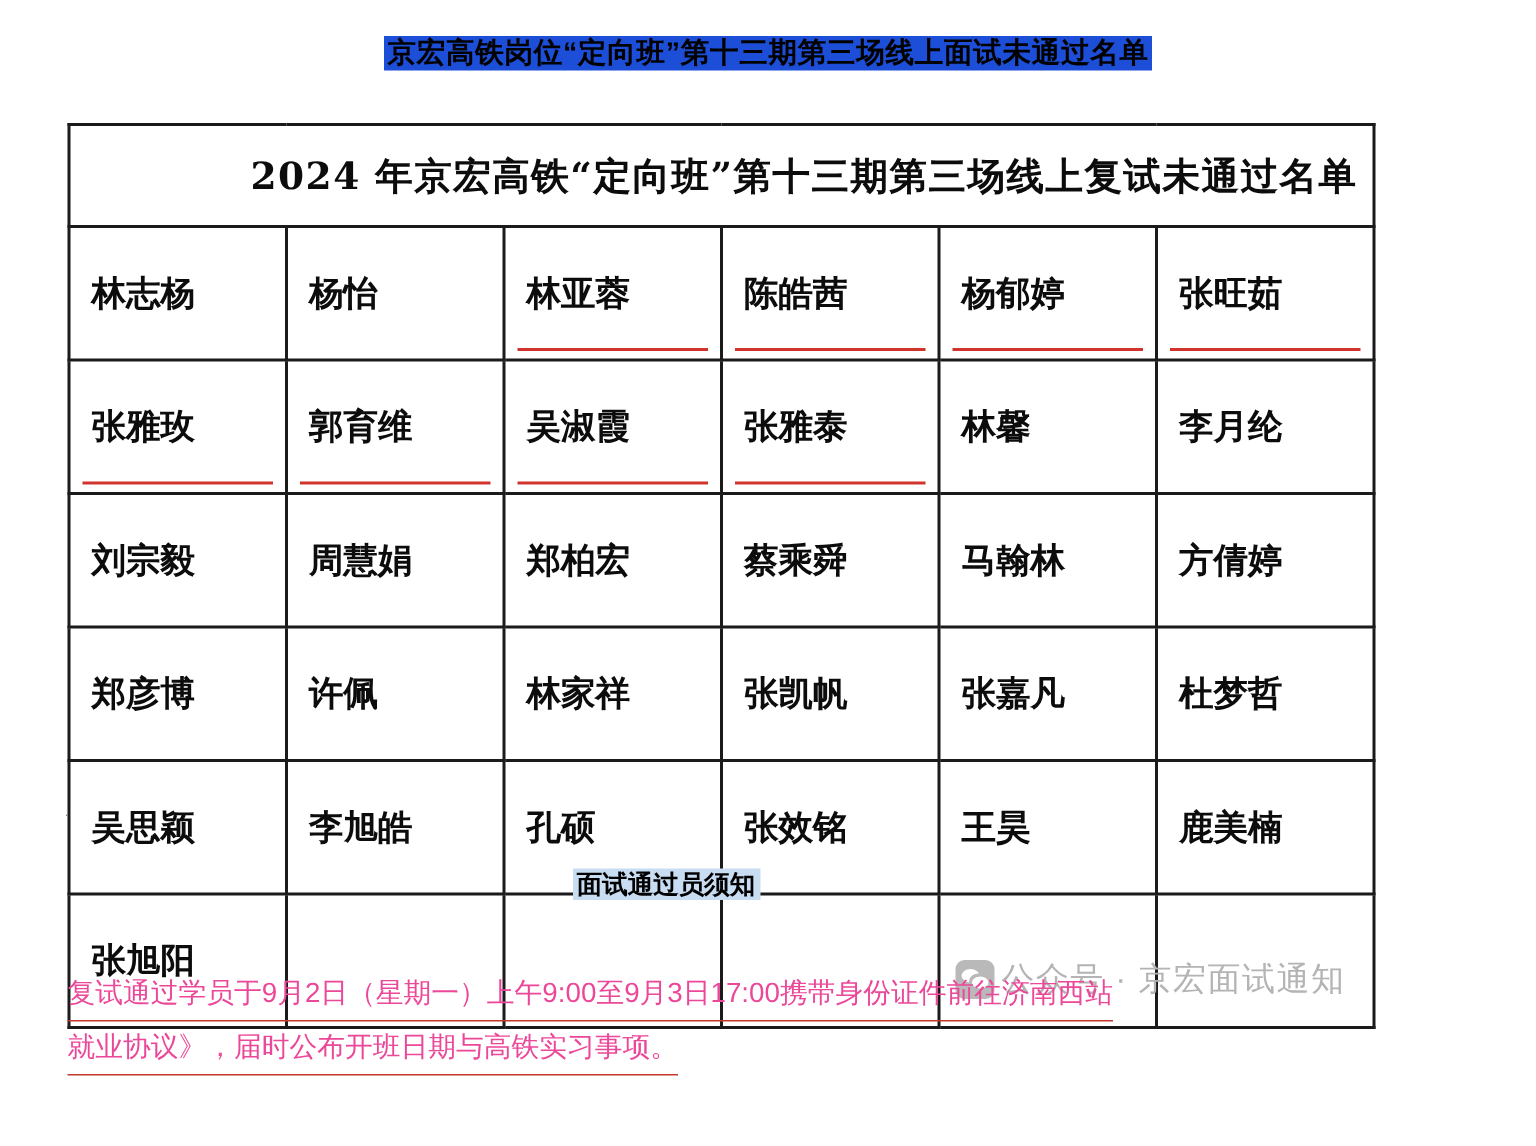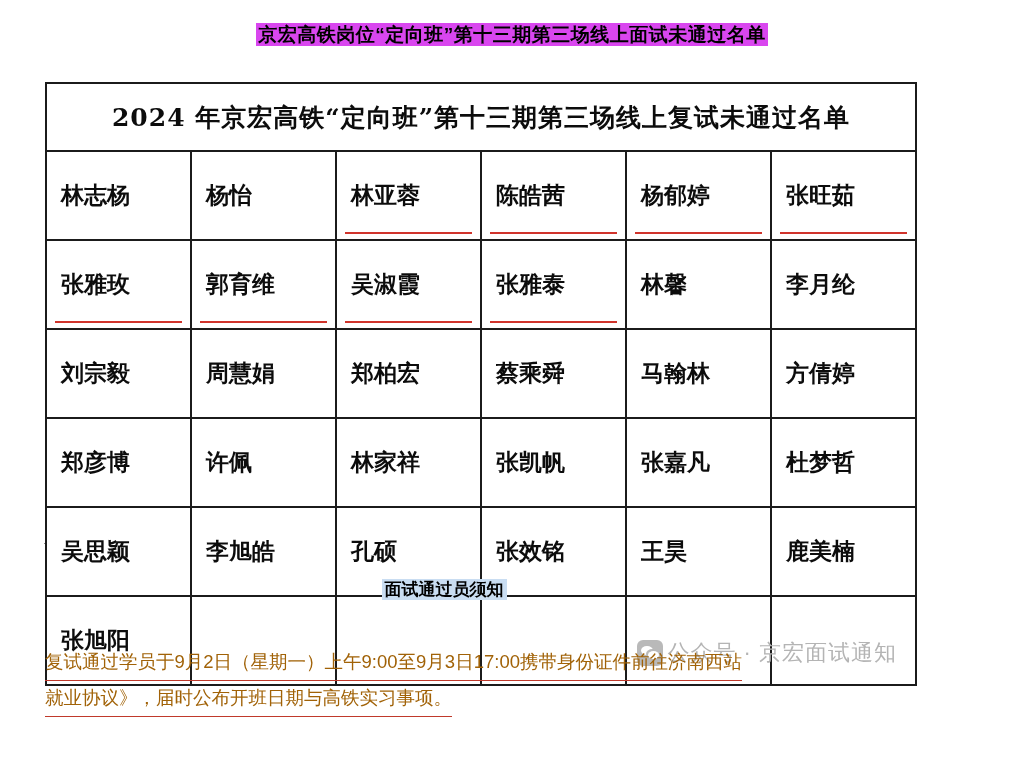--- a/index.html
+++ b/index.html
@@ -20,21 +20,21 @@
     position: absolute;
     top: 22px;
     left: 0;
     width: 1024px;
     text-align: center;
     font-size: 19px;
     font-weight: bold;
     letter-spacing: 0.5px;
   }
   .page-title span.hl {
-    background: #d946ef;
+    background: #1d4ed8;
     padding: 1px 2px;
   }
 
   .table-wrap {
     position: absolute;
     top: 82px;
     left: 45px;
     width: 872px;
   }
 
@@ -49,21 +49,21 @@
     vertical-align: middle;
     padding: 13px 14px;
     font-family: "DejaVu Serif", "Liberation Serif", serif;
     font-size: 23px;
     font-weight: bold;
     color: #0c0c0c;
     position: relative;
   }
   table.namelist td.header-cell {
     height: 66px;
-    text-align: center;
+    text-align: right;
     font-size: 25px;
     letter-spacing: 1px;
     padding: 0 10px;
   }
   table.namelist td.underline-red::after {
     content: "";
     position: absolute;
     left: 8px;
     right: 8px;
     bottom: 5px;
@@ -129,21 +129,21 @@
   .sub-title span.hl {
     background: #c9ddf2;
     padding: 1px 3px;
   }
 
   .notice {
     position: absolute;
     top: 645px;
     left: 45px;
     width: 895px;
-    color: #a16207;
+    color: #ec4899;
     font-size: 18.5px;
     line-height: 34px;
     font-weight: 500;
   }
   .notice .line {
     display: block;
     position: relative;
     width: fit-content;
     max-width: 895px;
     padding-bottom: 2px;

